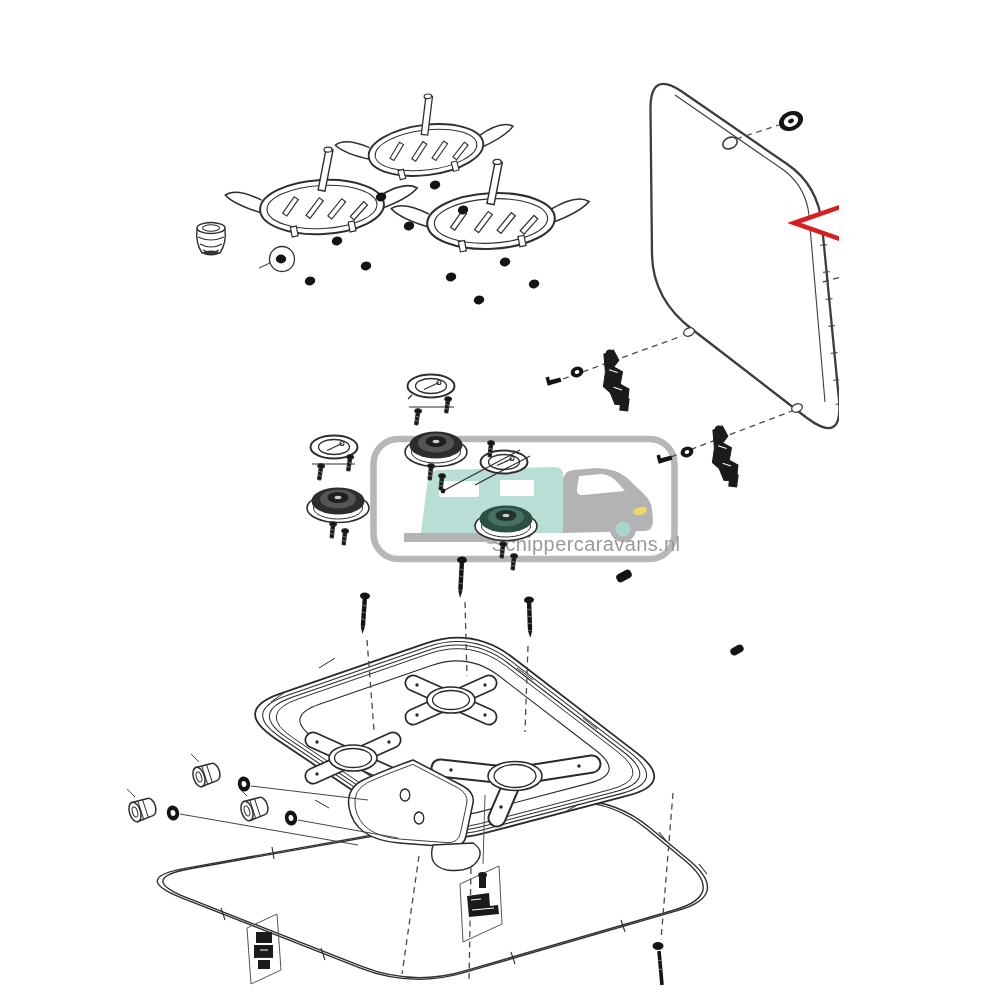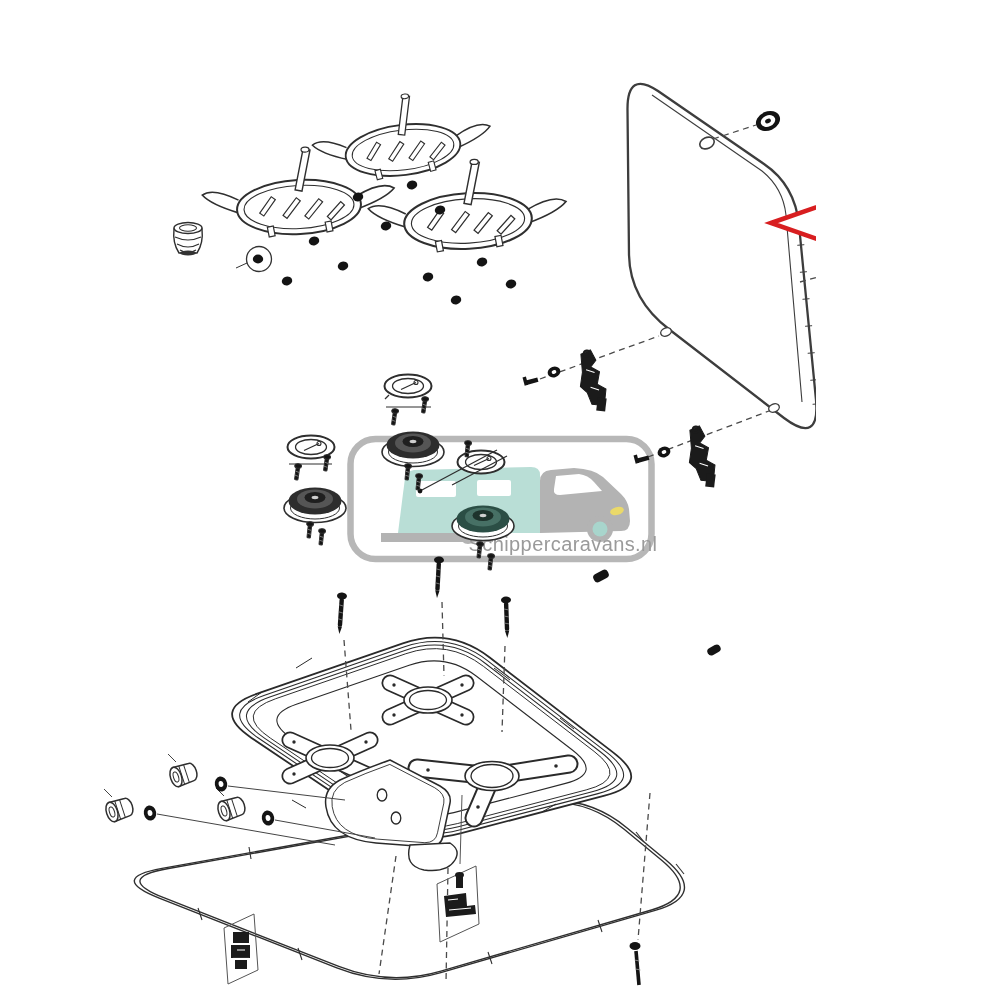--- a/index.html
+++ b/index.html
@@ -1,16 +1,16 @@
 <!DOCTYPE html>
 <html><head>
 <meta charset="utf-8">
 <style>
   html,body{margin:0;padding:0;background:#ffffff;}
-  .canvas{width:816px;height:1000px;position:relative;background:#fff;overflow:hidden;}
+  .canvas{width:816px;height:1000px;position:relative;background:#fff;overflow:hidden;margin-left:23px;}
   svg{display:block;}
   text.wm{font-family:"Liberation Sans","DejaVu Sans",sans-serif;font-size:20px;letter-spacing:.4px;}
 </style>
 </head>
 <body>
 
 <div class="canvas">
 <svg width="1000" height="1000" viewBox="0 0 1000 1000" xmlns="http://www.w3.org/2000/svg">
 
   <defs>

